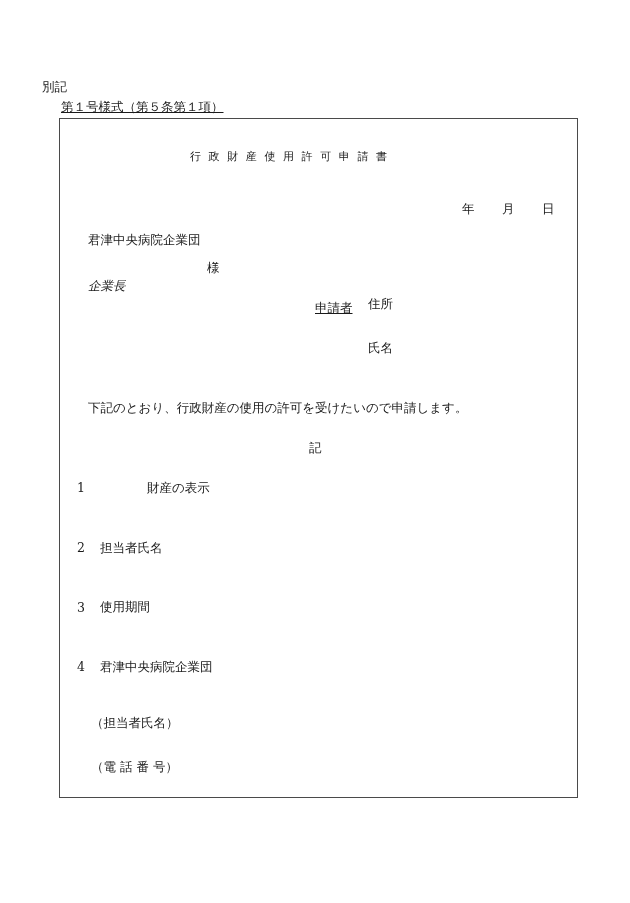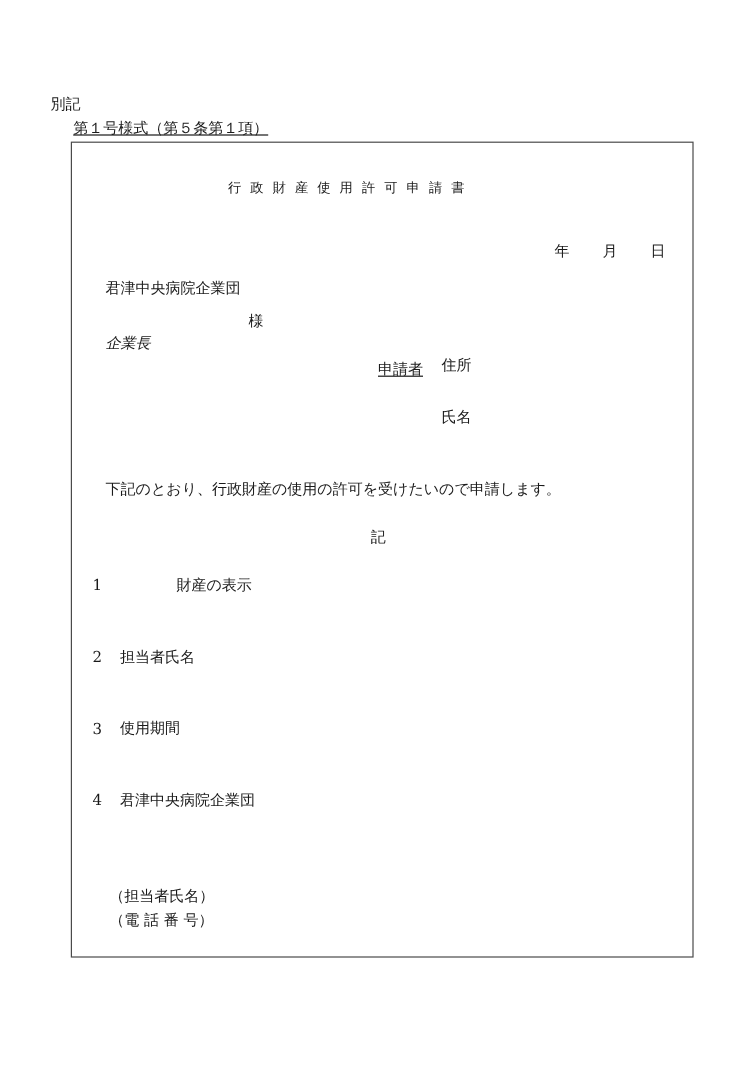--- a/index.html
+++ b/index.html
@@ -42,14 +42,14 @@
 
 <div class="abs" style="left:77px; top:482px;">1</div>
 <div class="abs" style="left:100px; top:482px;margin-left:47px;">財産の表示</div>
 <div class="abs" style="left:77px; top:542px;">2</div>
 <div class="abs" style="left:100px; top:542px;">担当者氏名</div>
 <div class="abs" style="left:77px; top:602px;">3</div>
 <div class="abs" style="left:100px; top:602px;font-family:Liberation Mono, monospace;">使用期間</div>
 <div class="abs" style="left:77px; top:661px;">4</div>
 <div class="abs" style="left:100px; top:661px;">君津中央病院企業団</div>
 
-<div class="abs" style="left:91px; top:741px;">（担当者氏名）</div>
+<div class="abs" style="left:91px; top:717px;">（担当者氏名）</div>
 <div class="abs" style="left:91px; top:761px;">（電 話 番 号）</div>
 
 </body></html>

